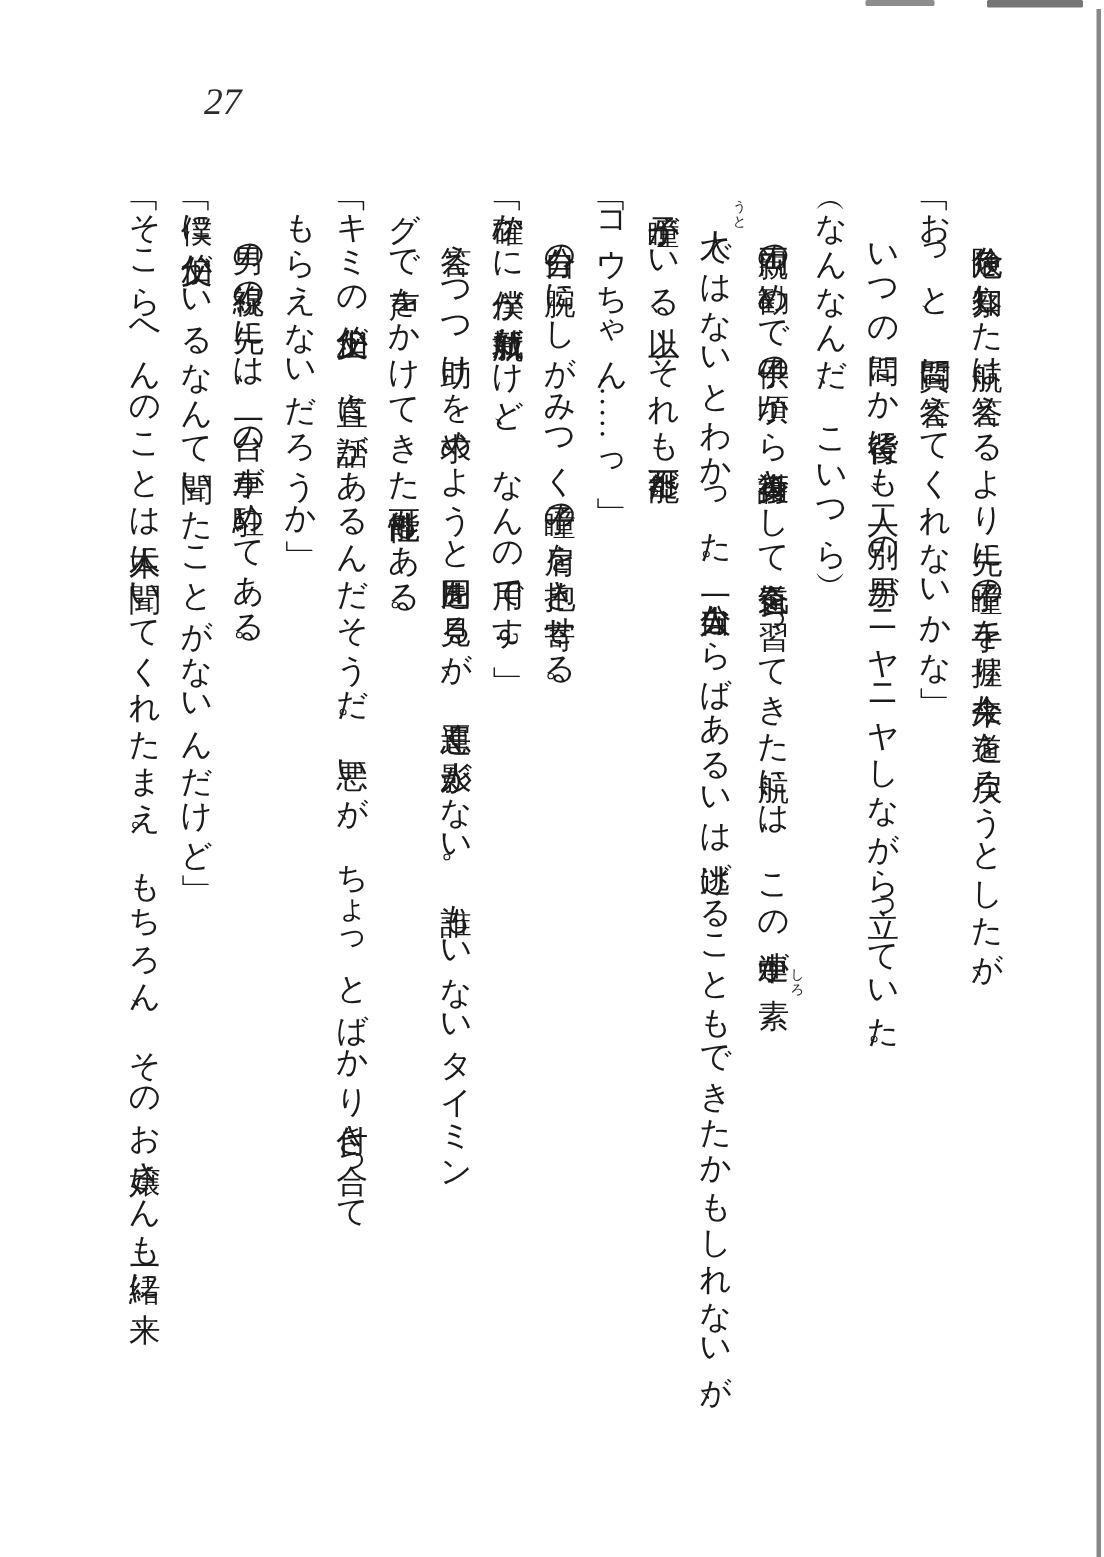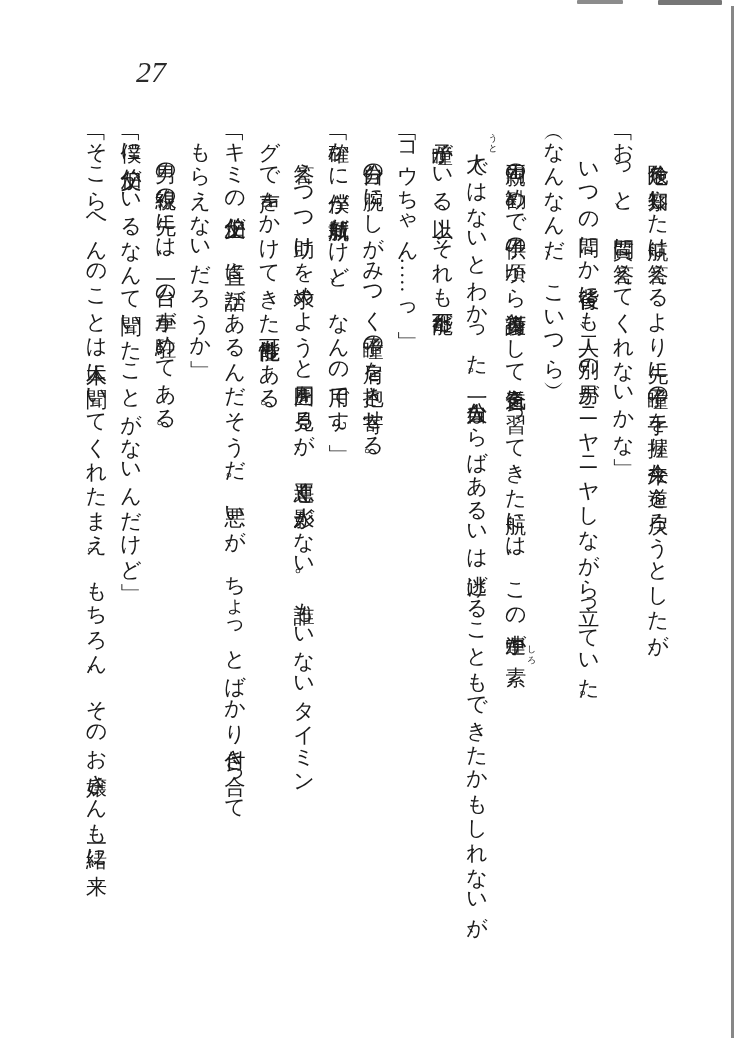--- a/index.html
+++ b/index.html
@@ -13,21 +13,21 @@
     background: #ffffff;
     overflow: hidden;
     font-family: "Liberation Serif", "DejaVu Serif", serif;
   }
 
   
   .page-number {
     position: absolute;
     left: 136px;
     top: 55px;
-    font-size: 30px;
+    font-size: 25px;
     font-style: italic;
     color: #2b2b2b;
     font-family: "Liberation Serif", "DejaVu Serif", serif;
   }
 
   
   .body-text {
     position: absolute;
     top: 127px;
     right: 61px;

